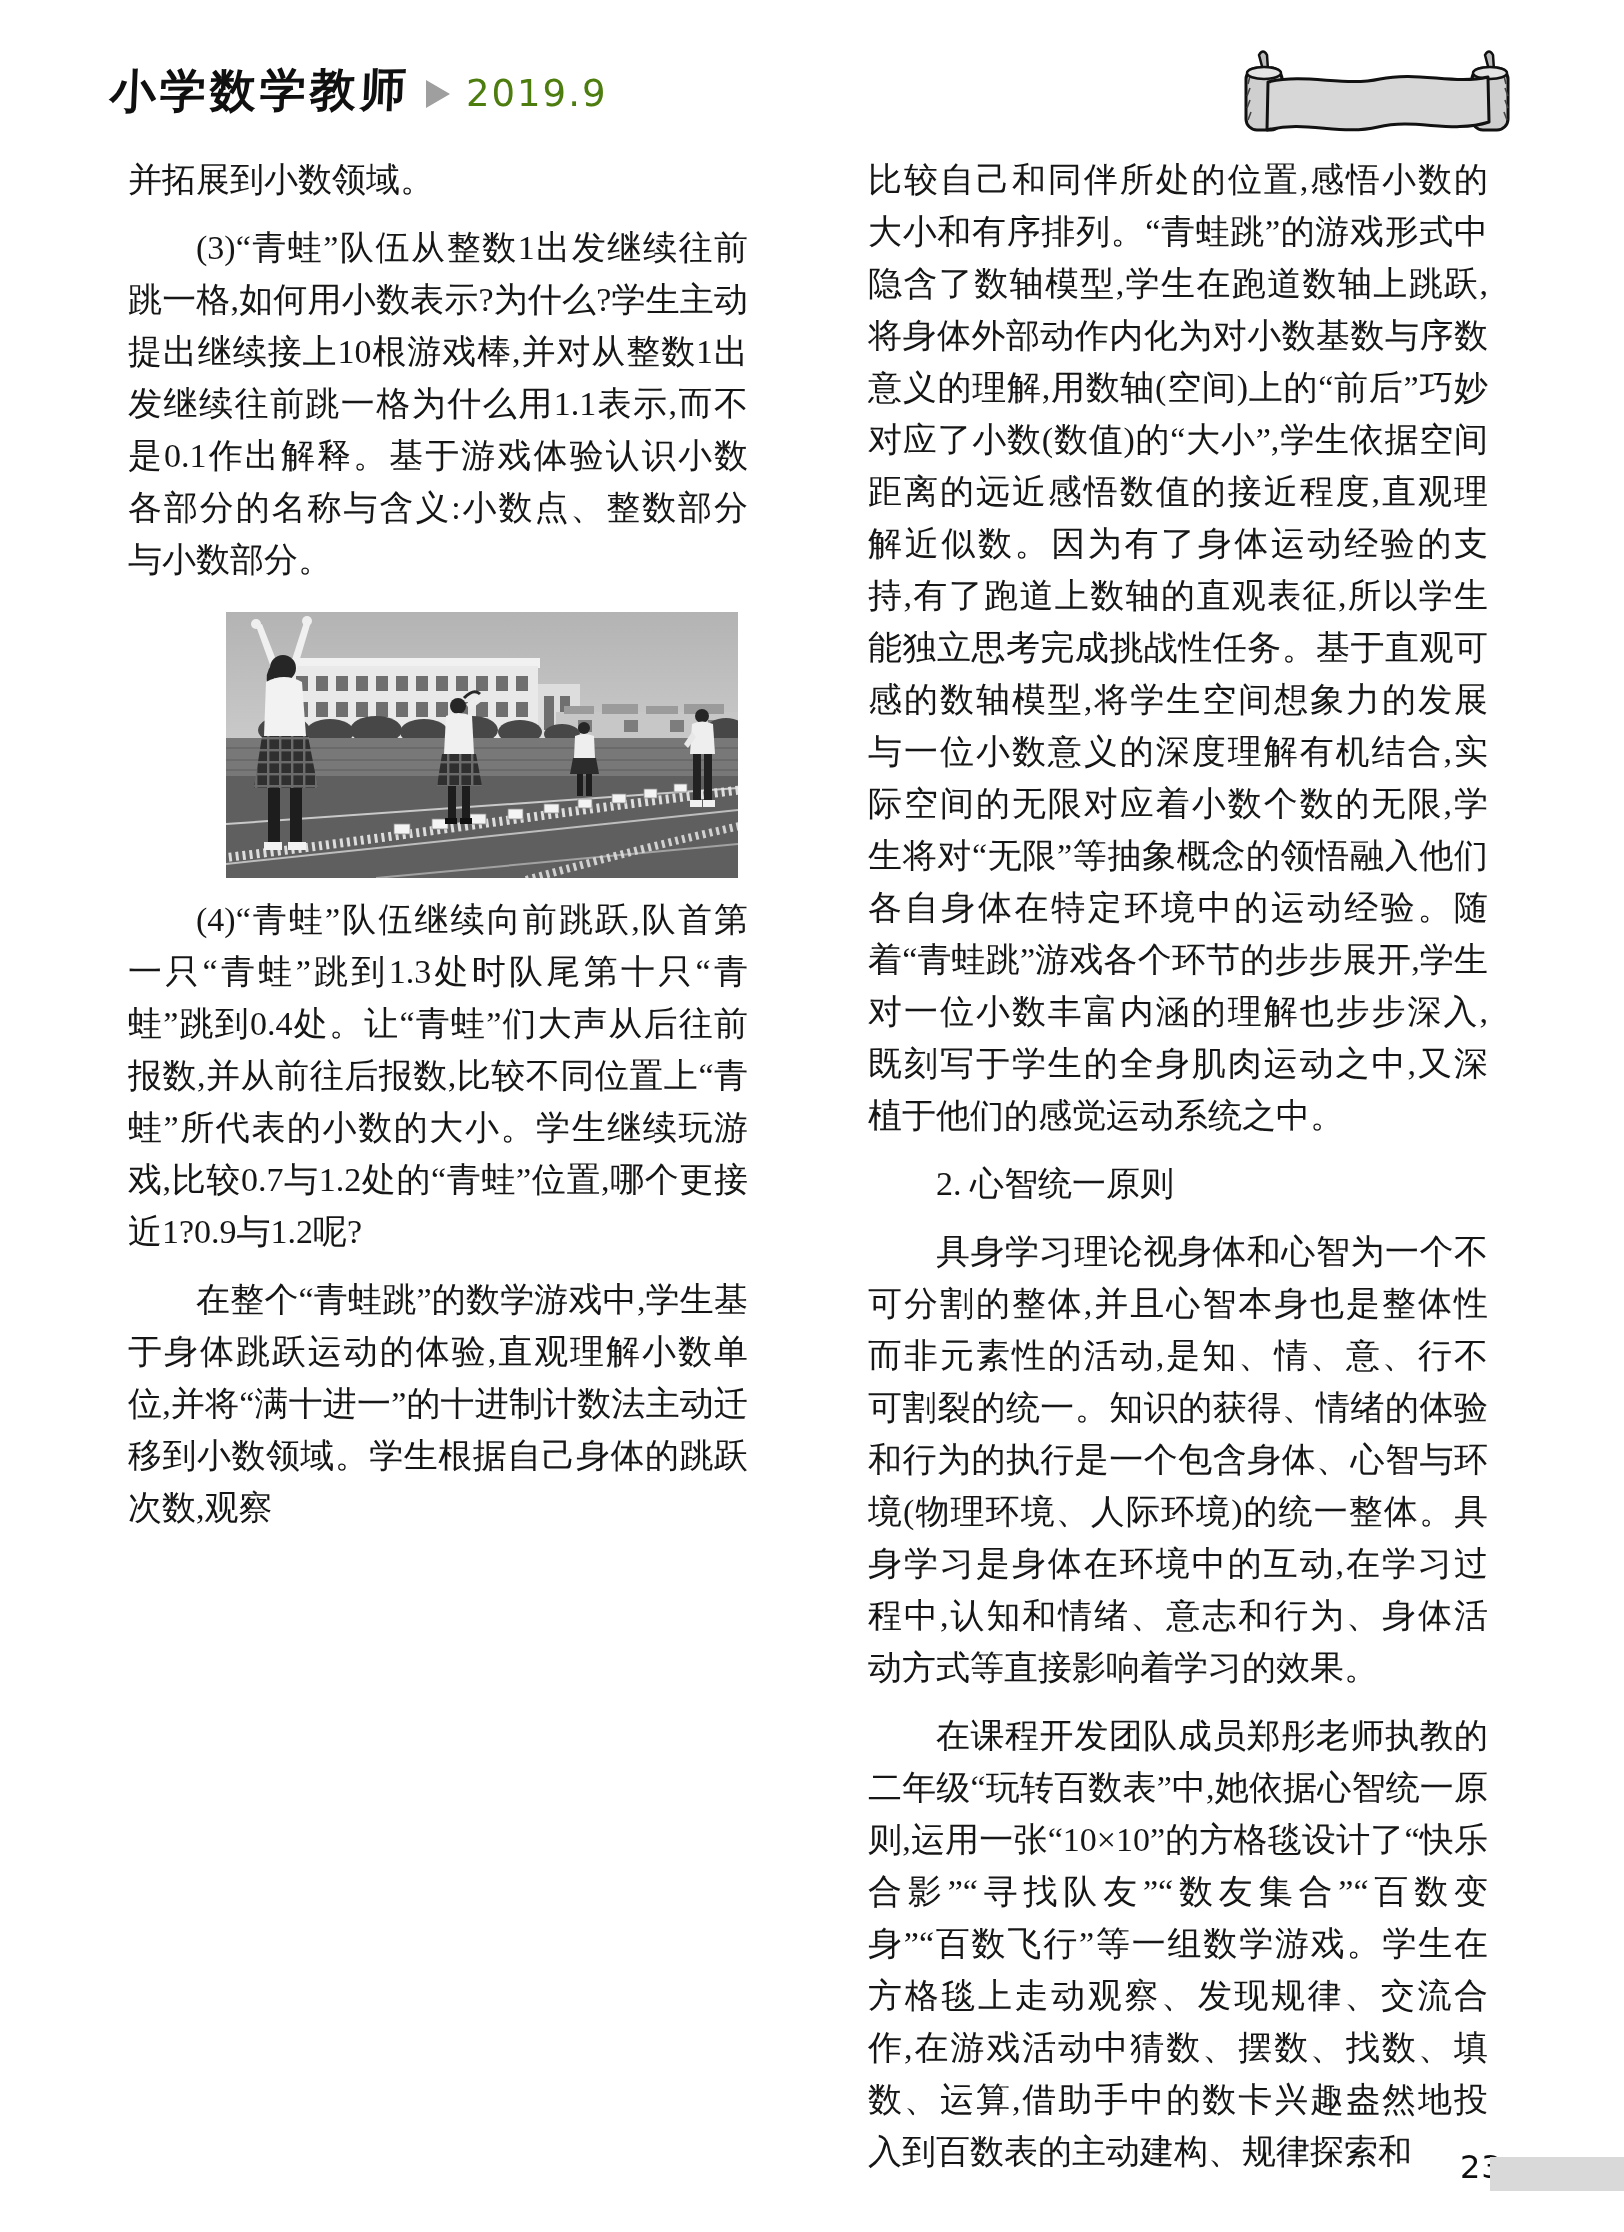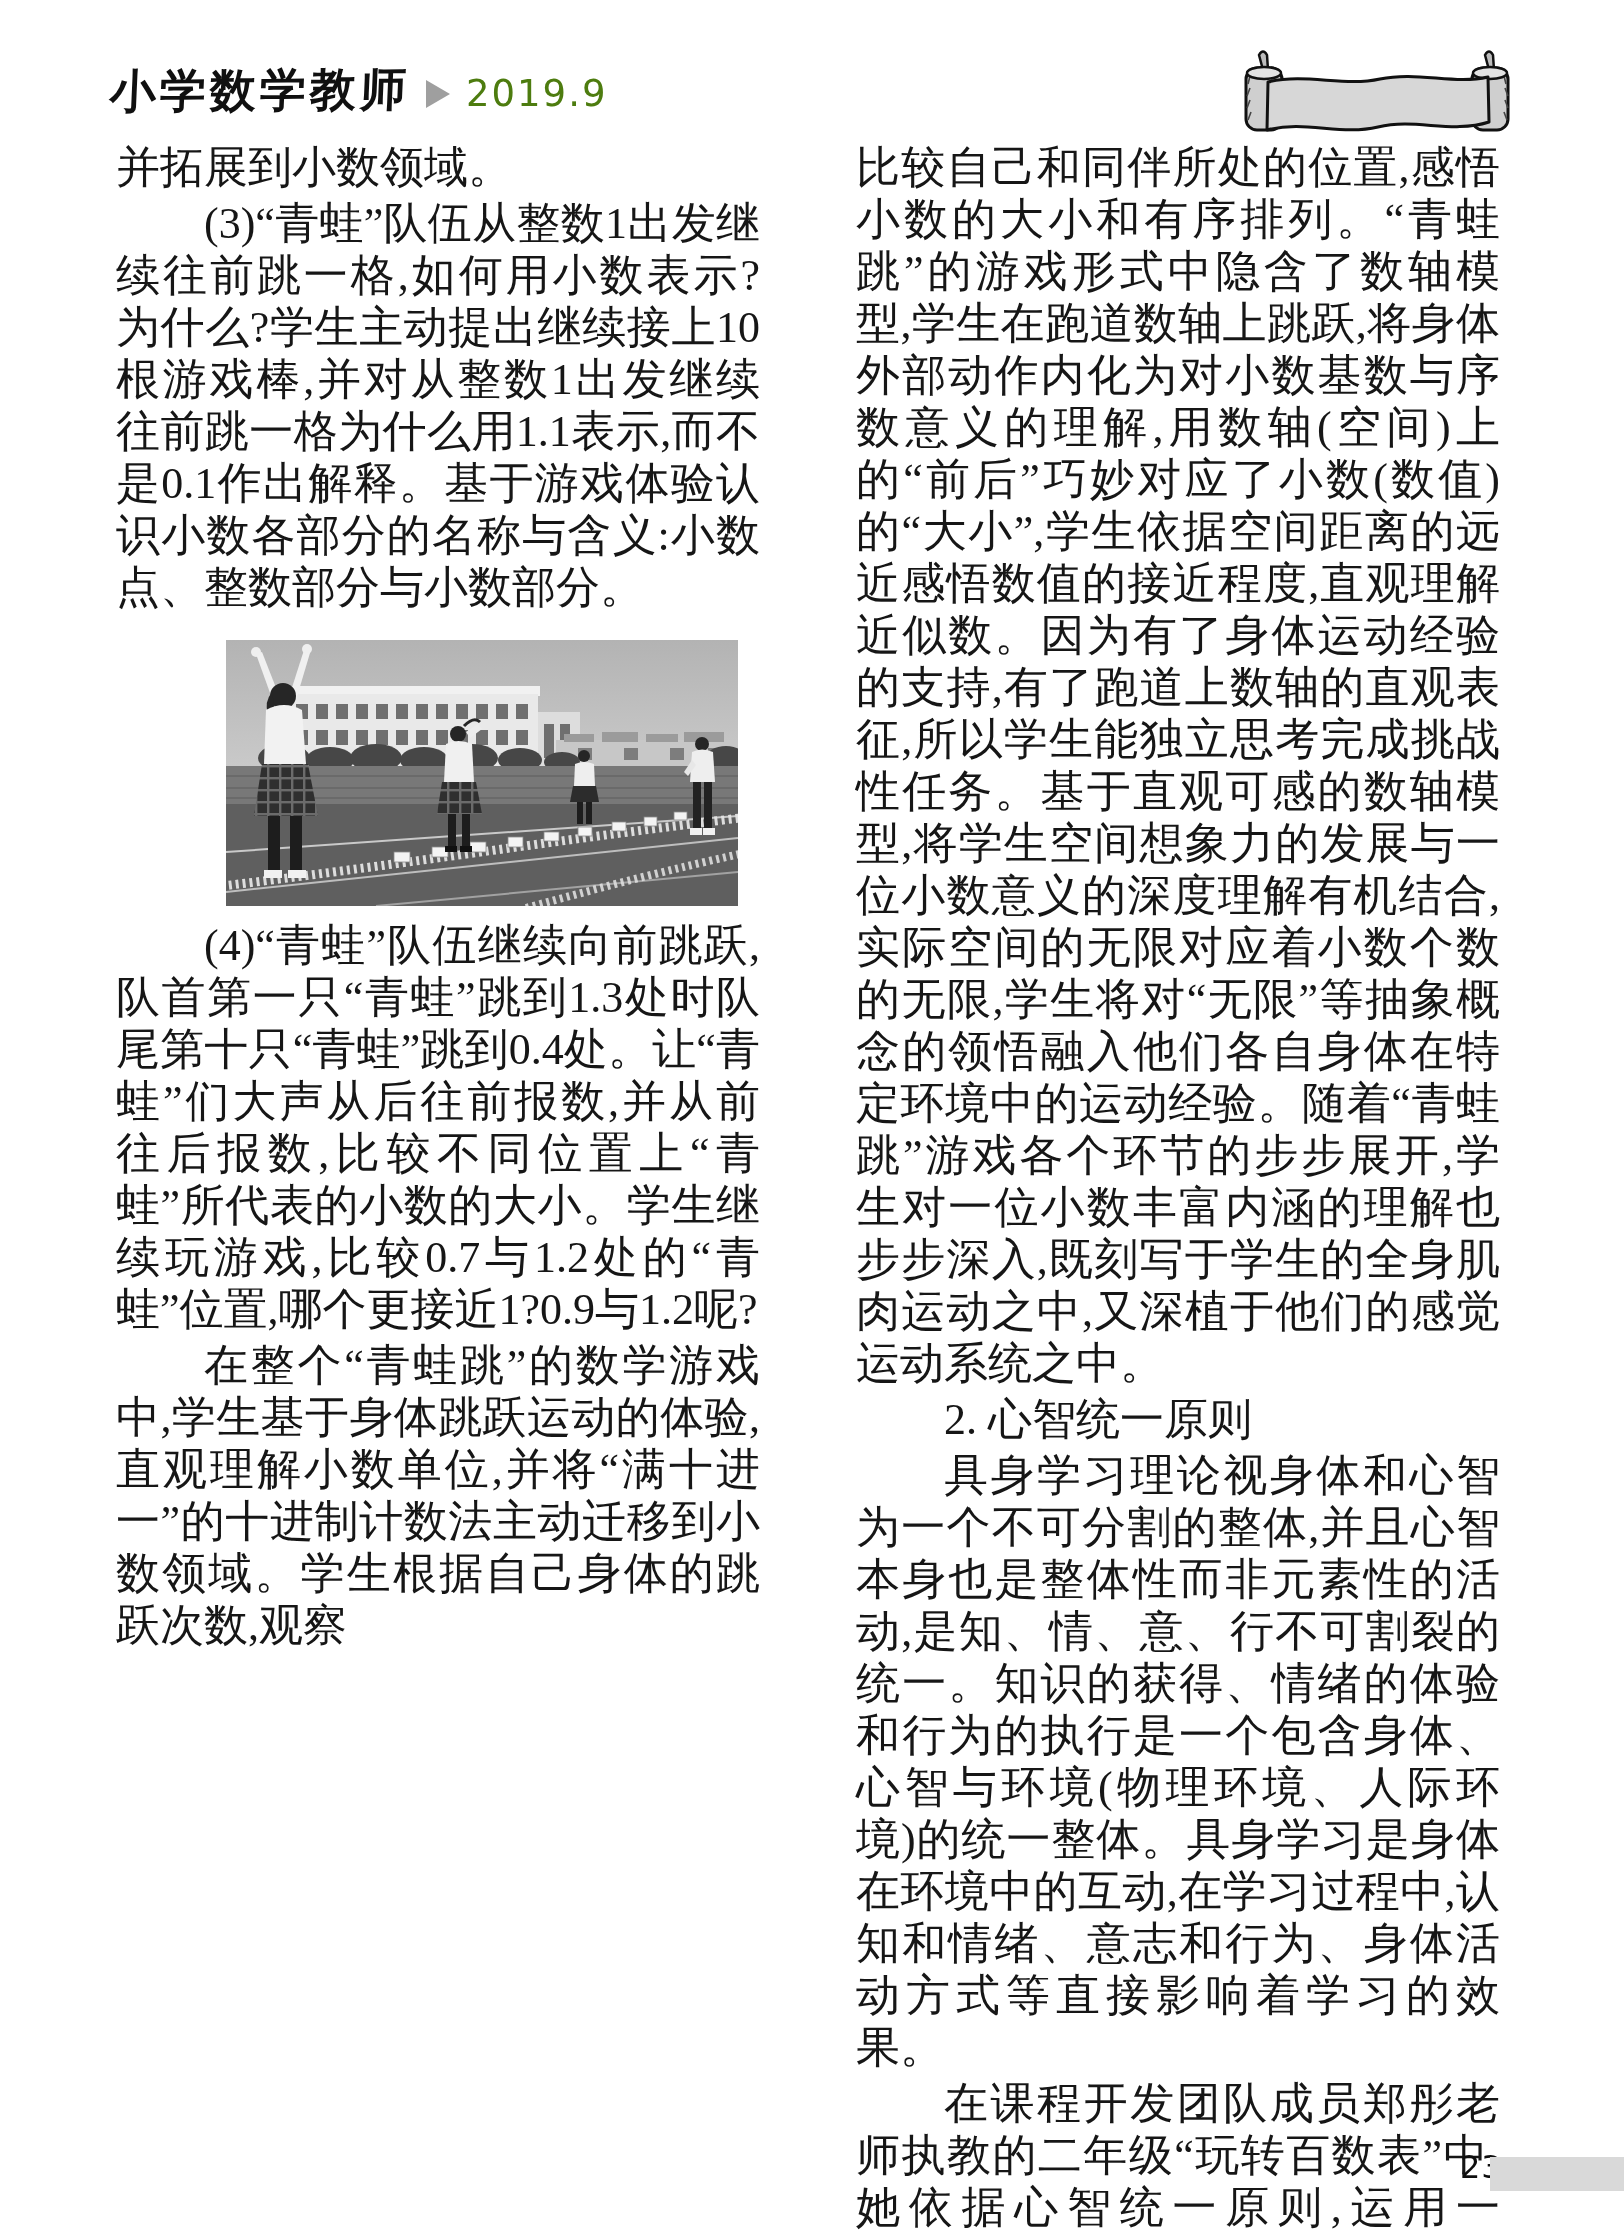--- a/index.html
+++ b/index.html
@@ -41,21 +41,21 @@
     transform:translateY(-50%);
   }
 
   
   .columns{
     position:absolute;left:112px;top:138px;width:1392px;
     display:flex;gap:88px;
   }
   .col{width:652px;}
   .body-p{
-    margin:4px;font-size:44px;line-height:52px;text-align:justify;
+    margin:16px;font-size:34px;line-height:52px;text-align:justify;
     color:#161616;
   }
   .indent{text-indent:2em;}
 
   
   .photo{
     width:512px;height:266px;margin:26px 0 14px 114px;
     background:#bdbdbd;overflow:hidden;position:relative;
   }
   .photo svg{display:block;width:512px;height:266px;}

